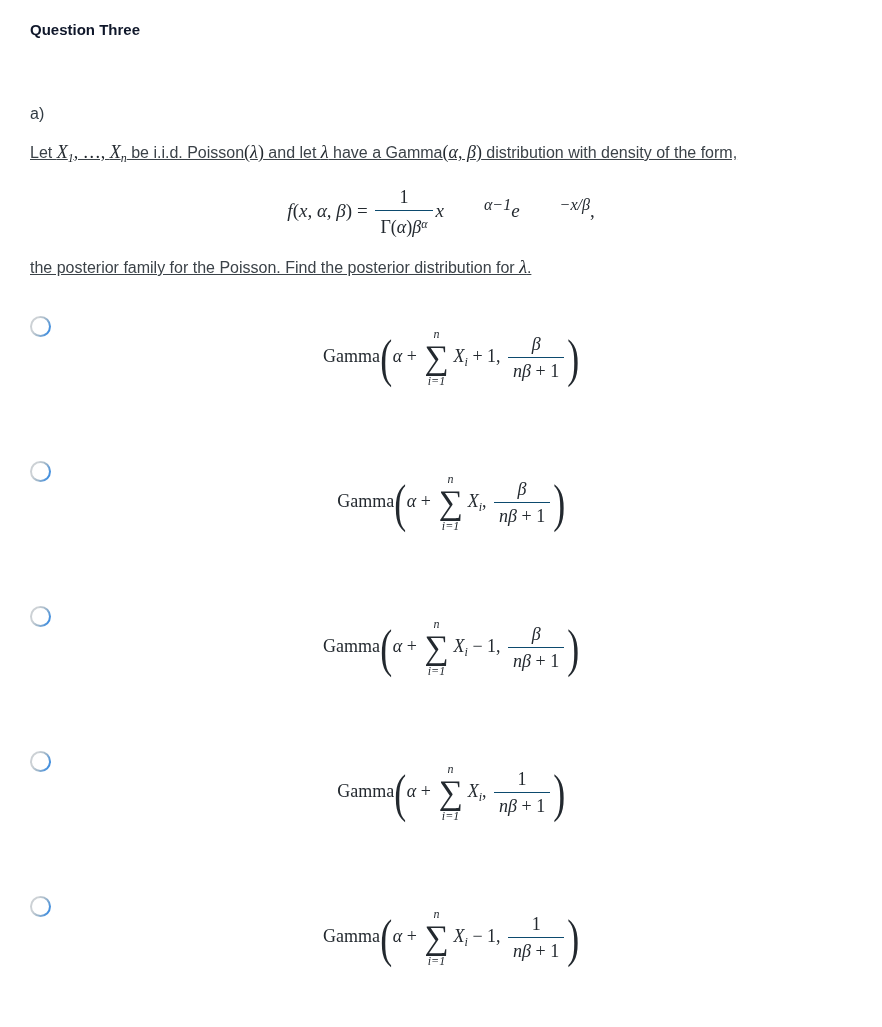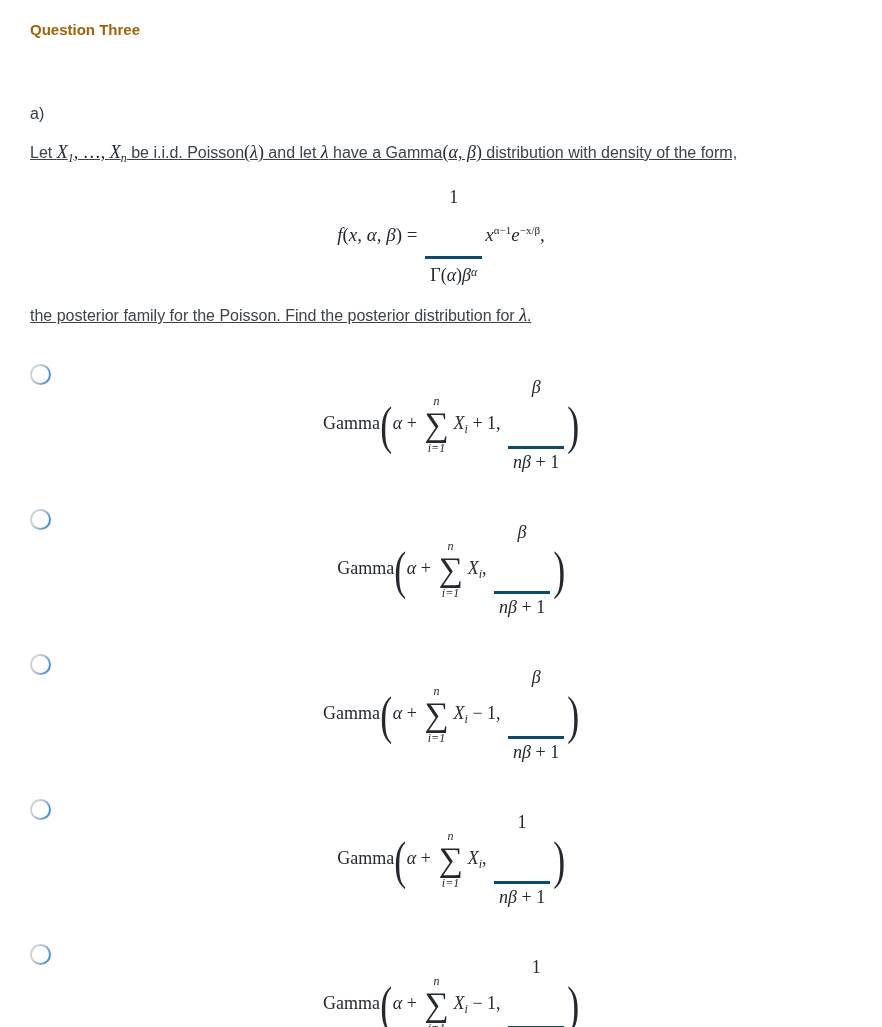--- a/index.html
+++ b/index.html
@@ -5,48 +5,48 @@
   html, body { margin: 0; padding: 0; background: #ffffff; }
   body {
     width: 882px; height: 1027px; overflow: hidden;
     font-family: "Liberation Sans", "DejaVu Sans", sans-serif;
     color: #313b43;
   }
   .page { padding: 20px 30px 0 30px; }
 
   
   .q-title {
-    font-size: 15px; font-weight: bold; color: #a16207;
+    font-size: 15px; font-weight: bold; color: #0f172a;
     margin: 0; line-height: 20px;
   }
   .part-label { margin-top: 64px; font-size: 16px; line-height: 20px; }
 
   
   .para { margin: 12px 0 0 0; font-size: 16px; line-height: 32px; color: #3b4248; max-width: 830px; text-decoration: underline; }
   .outro { margin-top: 16px; line-height: 24px; }
 
   
   .mi { font-family: "Liberation Serif", "DejaVu Serif", serif; font-style: italic; font-size: 18px; color: #23292f; }
   .mrm { font-family: "Liberation Serif", "DejaVu Serif", serif; font-style: normal; font-size: 18px; color: #23292f; }
   .msub { font-family: "Liberation Serif", "DejaVu Serif", serif; font-style: italic; font-size: 12px; vertical-align: -4px; color: #23292f; }
-  .msup { font-family: "Liberation Serif", "DejaVu Serif", serif; font-size: 11px; vertical-align: 7px; color: #23292f; }
+  .msup { font-family: "Liberation Serif", "DejaVu Serif", serif; font-style: italic; font-size: 16px; vertical-align: 7px; color: #23292f; margin-left: 40px; }
 
   
   .density {
     margin: 12px 0 0 0; text-align: center; white-space: nowrap;
     color: #23292f;
   }
   .density .mi, .density .mrm { font-size: 19px; }
   .frac {
     display: inline-block; vertical-align: middle; text-align: center;
     font-family: "Liberation Serif", "DejaVu Serif", serif; color: #23292f;
     margin: 0 3px;
   }
   .frac .num { display: block; padding: 0 5px 1px 5px; line-height: 22px; }
-  .frac .den { display: block; border-top: 3px solid #0c4a6e; padding: 2px 5px 0 5px; line-height: 22px; margin-top: 46px; }
+  .frac .den { display: block; border-top: 1px solid #0c4a6e; padding: 2px 5px 0 5px; line-height: 22px; }
   .frac .mi, .frac .mrm { font-size: 18px; }
   .densup { font-size: 12px; vertical-align: 5px; font-style: italic; }
 
   
   .options { margin-top: 30px; }
   .option { display: flex; align-items: flex-start; height: 145px; }
   .radio {
     width: 17px; height: 17px; margin-top: 6px; padding: 2px; flex: 0 0 auto;
     border-radius: 50%; display: inline-block; cursor: pointer;
     background: linear-gradient(115deg, #ccd1d5 30%, #9fb6c9 55%, #3f8ee0 85%);

